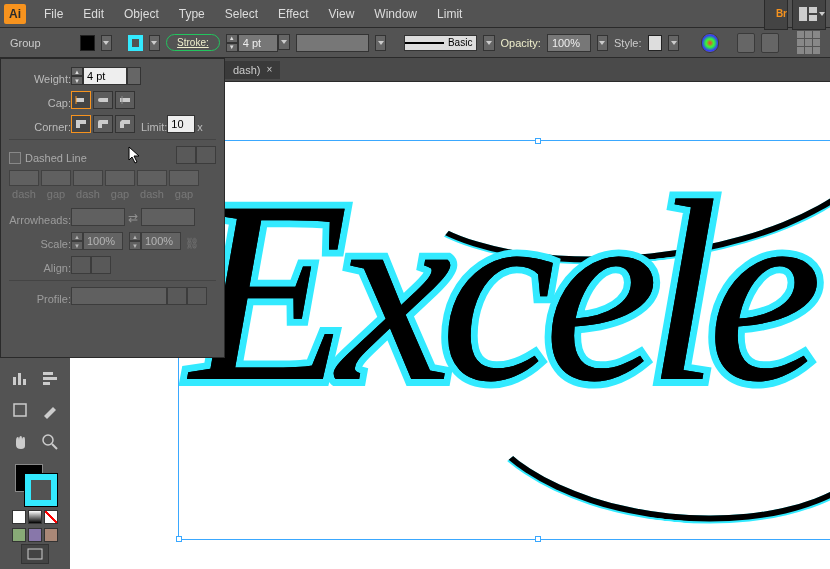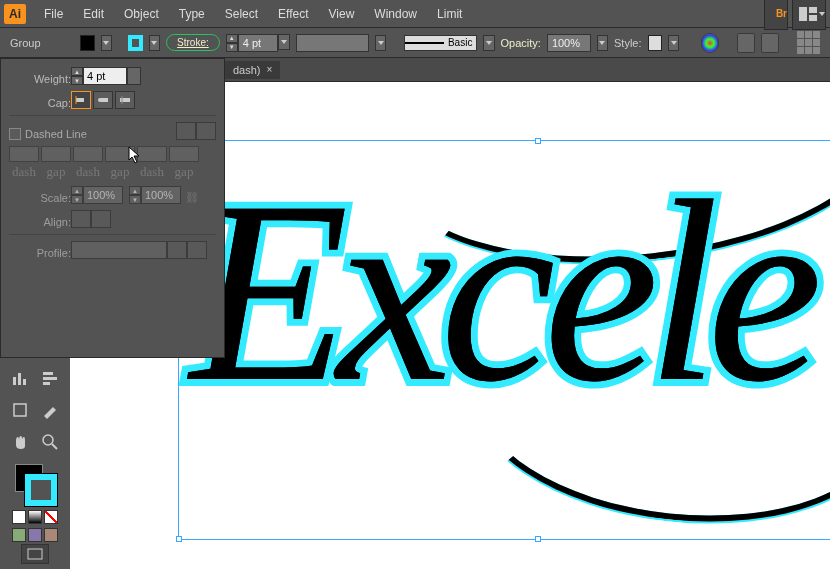--- a/index.html
+++ b/index.html
@@ -62,21 +62,21 @@
 .sp-input-dark { background: #6a6a6a; color: #ddd; }
 .sp-dd { width: 14px; height: 18px; background: #666; border: 1px solid #333; }
 .sp-btn-grp { display: flex; gap: 2px; }
 .sp-togglebtn { width: 20px; height: 18px; background: #5c5c5c; border: 1px solid #333; display: flex; align-items: center; justify-content: center; }
 .sp-togglebtn.active { background: #444; border-color: #f7931e; }
 .sp-togglebtn svg { width: 14px; height: 12px; }
 .sp-check { width: 12px; height: 12px; border: 1px solid #888; background: #5a5a5a; }
 .sp-dash-label { color: #aaa; font-size: 11px; margin-left: 4px; }
 .sp-dashseg { display: flex; gap: 2px; }
 .sp-dashbox { width: 30px; height: 16px; background: #666; border: 1px solid #3a3a3a; }
-.sp-dashlbl { color: #888; font-size: 13px; text-align: center; width: 30px; font-family: Liberation Serif, serif; }
+.sp-dashlbl { color: #888; font-size: 11px; text-align: center; width: 30px; }
 .sp-sel { width: 54px; height: 18px; background: #666; border: 1px solid #333; }
 .sp-profile { width: 96px; height: 18px; background: #666; border: 1px solid #333; }
 .sp-swap { width: 16px; height: 16px; display: flex; align-items: center; justify-content: center; color: #aaa; font-size: 12px; }
 .sp-disabled { opacity: 0.7; }
 
 .cursor { position: absolute; left: 128px; top: 146px; z-index: 50; }
 .cursor svg { width: 14px; height: 18px; }
 .triangle-down { width: 0; height: 0; border-left: 3px solid transparent; border-right: 3px solid transparent; border-top: 4px solid #ccc; }
 </style>
 </head>
@@ -291,20 +291,43 @@
           </svg>
         </div>
       <div class="sp-togglebtn">
           <svg viewBox="0 0 14 12">
             <rect x="2" y="4" width="10" height="4" fill="#ccc"></rect>
             <line x1="4" y1="2" x2="4" y2="10" stroke="#888"></line>
           </svg>
         </div>
     </div>
   </div>
+  <div class="sp-row">
+    <span class="sp-label">Corner:</span>
+    <div class="sp-btn-grp">
+      <div class="sp-togglebtn active">
+          <svg viewBox="0 0 14 12">
+            <path d="M2 10 L2 2 L12 2 L12 6 L6 6 L6 10 Z" fill="#ccc"></path>
+          </svg>
+        </div>
+      <div class="sp-togglebtn">
+          <svg viewBox="0 0 14 12">
+            <path d="M2 10 L2 4 Q2 2 4 2 L12 2 L12 6 L6 6 L6 10 Z" fill="#ccc"></path>
+          </svg>
+        </div>
+      <div class="sp-togglebtn">
+          <svg viewBox="0 0 14 12">
+            <path d="M2 10 L2 4 L4 2 L12 2 L12 6 L6 6 L6 10 Z" fill="#ccc"></path>
+          </svg>
+        </div>
+    </div>
+    <span class="sp-label" style="width:auto;margin-left:6px">Limit:</span>
+    <input class="sp-input" style="width: 28px;" value="10">
+    <span style="color:#bbb;font-size:11px;margin-left:2px">x</span>
+  </div>
   <div style="height:1px;background:#444;margin:6px 0"></div>
   <div class="sp-row">
     <div class="sp-check"></div>
     <span class="sp-dash-label">Dashed Line</span>
     <div style="flex:1"></div>
     <div class="sp-togglebtn sp-disabled"></div>
     <div class="sp-togglebtn sp-disabled"></div>
   </div>
   <div class="sp-row sp-disabled">
     <div class="sp-dashseg">
@@ -319,20 +342,26 @@
   <div class="sp-row sp-disabled" style="margin-top:-4px">
     <div class="sp-dashseg">
       <div class="sp-dashlbl">dash</div>
       <div class="sp-dashlbl">gap</div>
       <div class="sp-dashlbl">dash</div>
       <div class="sp-dashlbl">gap</div>
       <div class="sp-dashlbl">dash</div>
       <div class="sp-dashlbl">gap</div>
     </div>
   </div>
+  <div class="sp-row sp-disabled" style="margin-top:8px">
+    <span class="sp-label">Arrowheads:</span>
+    <div class="sp-sel"></div>
+    <div class="sp-swap">⇄</div>
+    <div class="sp-sel"></div>
+  </div>
   <div class="sp-row sp-disabled">
     <span class="sp-label">Scale:</span>
     <div style="display:flex;flex-direction:column">
         <div class="sp-step-btn">▲</div>
         <div class="sp-step-btn">▼</div>
       </div>
     <input class="sp-input sp-input-dark" style="width: 40px;" value="100%">
     <div style="width:6px"></div>
     <div style="display:flex;flex-direction:column">
         <div class="sp-step-btn">▲</div>

